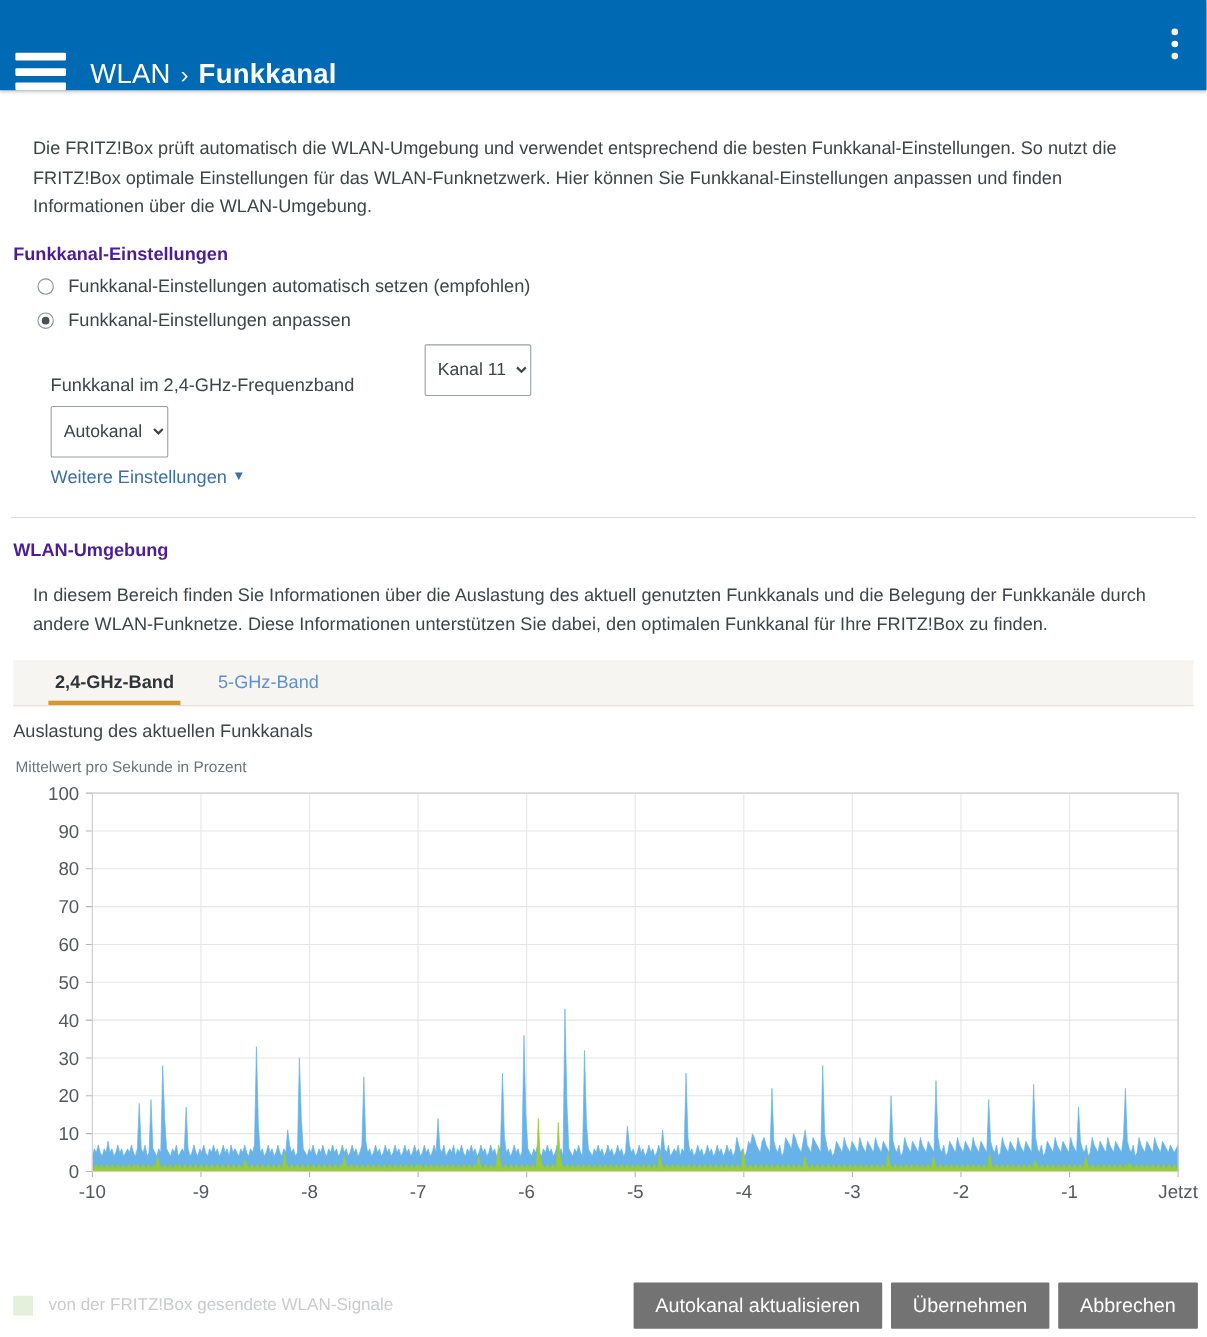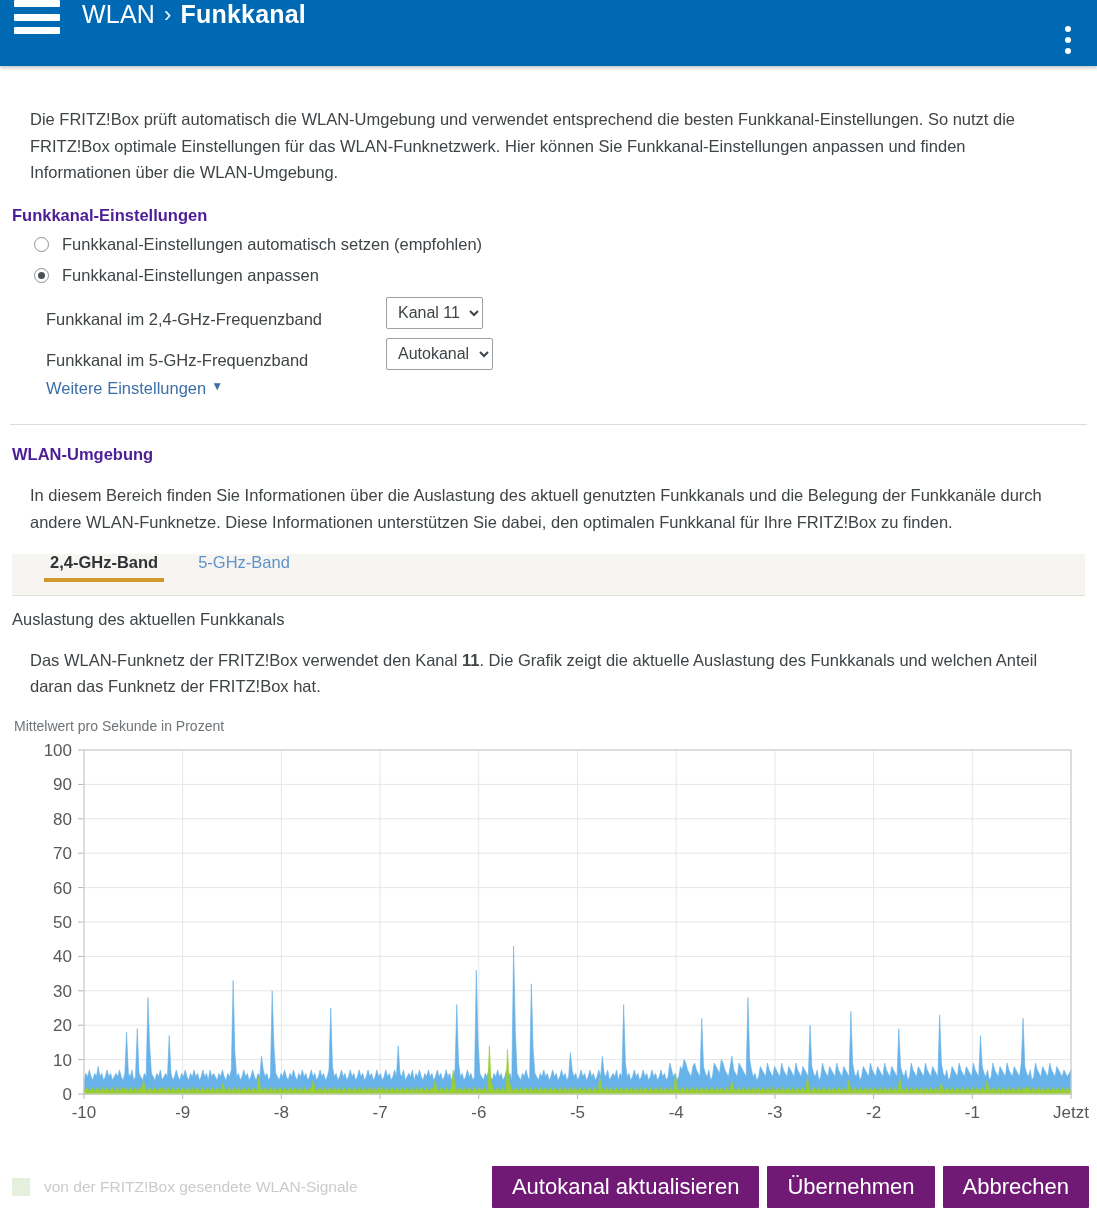--- a/index.html
+++ b/index.html
@@ -8,24 +8,24 @@
     margin: 0; padding: 0;
     width: 1097px;
     background: #ffffff;
     font-family: "Liberation Sans", sans-serif;
     color: #3c4043;
   }
   body { width: 1097px; height: 1215px; overflow: hidden; position: relative; }
 
   
   .topbar {
-    height: 66px;
+    height: 82px;
     background: #0069b4;
     display: flex;
-    align-items: flex-start;
+    align-items: flex-end;
     padding: 0 18px 0 14px;
     position: relative;
     box-shadow: 0 2px 3px rgba(0,0,0,0.22);
   }
   .hamburger {
     width: 46px; height: 34px;
     display: flex; flex-direction: column; justify-content: space-between;
     margin-right: 22px; cursor: pointer;
   }
   .hamburger span { display: block; height: 7px; background: #fff; border-radius: 1px; }
@@ -76,32 +76,32 @@
   }
   .radio-row span { font-size: 16.5px; color: #3f4447; }
 
   .field-row { display: flex; align-items: flex-end; margin: 0 0 9px 38px; }
   .field-label { font-size: 16.5px; color: #3f4447; width: 340px; }
   select.chan {
     font-family: "Liberation Sans", sans-serif;
     font-size: 16px; color: #3f4447;
     padding: 3px 6px 4px 7px;
     border: 1px solid #9aa0a6; border-radius: 2px;
-    background: #fff; height: 32px; cursor: pointer;
+    background: #fff; height: 47px; cursor: pointer;
   }
   a.link {
     color: #3c6fa8; font-size: 16.5px; text-decoration: none;
     margin-left: 38px; display: inline-flex; align-items: flex-start; gap: 5px; cursor: pointer;
   }
   a.link .caret { font-size: 12px; color: #3c6fa8; }
 
   
   .tabbar {
     background: #f7f5f1; margin: 16px 4px 0 4px;
-    height: 42px; display: flex; align-items: flex-start;
+    height: 42px; display: flex; align-items: flex-end;
     padding-left: 32px; border-bottom: 1px solid #e3e0da;
   }
   .tab {
     font-size: 16.5px; padding: 0 6px 8px 6px; margin-right: 28px;
     cursor: pointer; border-bottom: 4px solid transparent; line-height: 1;
   }
   .tab.active { color: #303438; font-weight: 700; border-bottom-color: #d4982f; }
   .tab.inactive { color: #5f92cb; font-weight: 400; }
 
   
@@ -114,22 +114,22 @@
     position: absolute; left: 0; right: 0; bottom: 0; height: 56px;
     display: flex; align-items: center; padding: 0 8px 0 12px;
   }
   .legend { display: flex; align-items: center; gap: 14px; flex: 1; }
   .legend-swatch {
     width: 18px; height: 18px; background: #e4f0dc; display: inline-block;
   }
   .legend-label { font-size: 15.5px; color: #c9cbcd; }
   .btns { display: flex; gap: 8px; }
   .btn {
-    background: #701a75; color: #fff; border: none;
-    font-family: "Liberation Sans", sans-serif; font-size: 22px;
+    background: #737373; color: #fff; border: none;
+    font-family: "Liberation Sans", sans-serif; font-size: 18px;
     padding: 0 20px; height: 42px; cursor: pointer; border-radius: 1px;
     white-space: nowrap;
   }
 </style>
 </head>
 <body>
 
 <div class="topbar">
   <div class="hamburger">
     <span></span>
@@ -167,21 +167,20 @@
   </div>
 
   <div class="field-row">
     <span class="field-label">Funkkanal im 2,4-GHz-Frequenzband</span>
     <select class="chan">
       <option>Kanal 11</option>
     </select>
   </div>
 
   <div class="field-row">
-    <span class="field-label">Funkkanal im 5-GHz-Frequenzband</span>
     <select class="chan">
       <option>Autokanal</option>
     </select>
   </div>
 
   <a class="link">
     <span>Weitere Einstellungen</span>
     <span class="caret">▼</span>
   </a>
 
@@ -191,23 +190,20 @@
   <div style="max-width:1060px;padding-left:4px;">
     <p class="body-txt">In diesem Bereich finden Sie Informationen über die Auslastung des aktuell genutzten Funkkanals und die Belegung der Funkkanäle durch andere WLAN-Funknetze. Diese Informationen unterstützen Sie dabei, den optimalen Funkkanal für Ihre FRITZ!Box zu finden.</p>
   </div>
 
   <div class="tabbar">
     <div class="tab active">2,4-GHz-Band</div>
     <div class="tab inactive">5-GHz-Band</div>
   </div>
 
   <h3 class="sub" style="margin-top:14px;">Auslastung des aktuellen Funkkanals</h3>
-  <div style="max-width:1085px;padding-left:4px;">
-    <p class="body-txt"><span>Das WLAN-Funknetz der FRITZ!Box verwendet den Kanal </span><b>11</b><span>. Die Grafik zeigt die aktuelle Auslastung des Funkkanals und welchen Anteil daran das Funknetz der FRITZ!Box hat.</span></p>
-  </div>
 
   <div class="chart-caption">Mittelwert pro Sekunde in Prozent</div>
 
   <div class="chart-wrap">
     <svg class="chart-svg" id="chart" width="1081" height="390" viewBox="0 0 1081 390">
         <rect x="72" y="10" width="987" height="344" fill="#ffffff" stroke="#d8d8d8" stroke-width="1"></rect>
         <line x1="66" y1="354" x2="72" y2="354" stroke="#b6b6b6" stroke-width="1"></line>
         <text x="60" y="360" text-anchor="end" font-size="17" font-family="&quot;Liberation Sans&quot;, sans-serif" fill="#55595c">0</text>
         <line x1="72" y1="319.6" x2="1059" y2="319.6" stroke="#e6e6e6" stroke-width="1"></line>
         <line x1="66" y1="319.6" x2="72" y2="319.6" stroke="#b6b6b6" stroke-width="1"></line>

